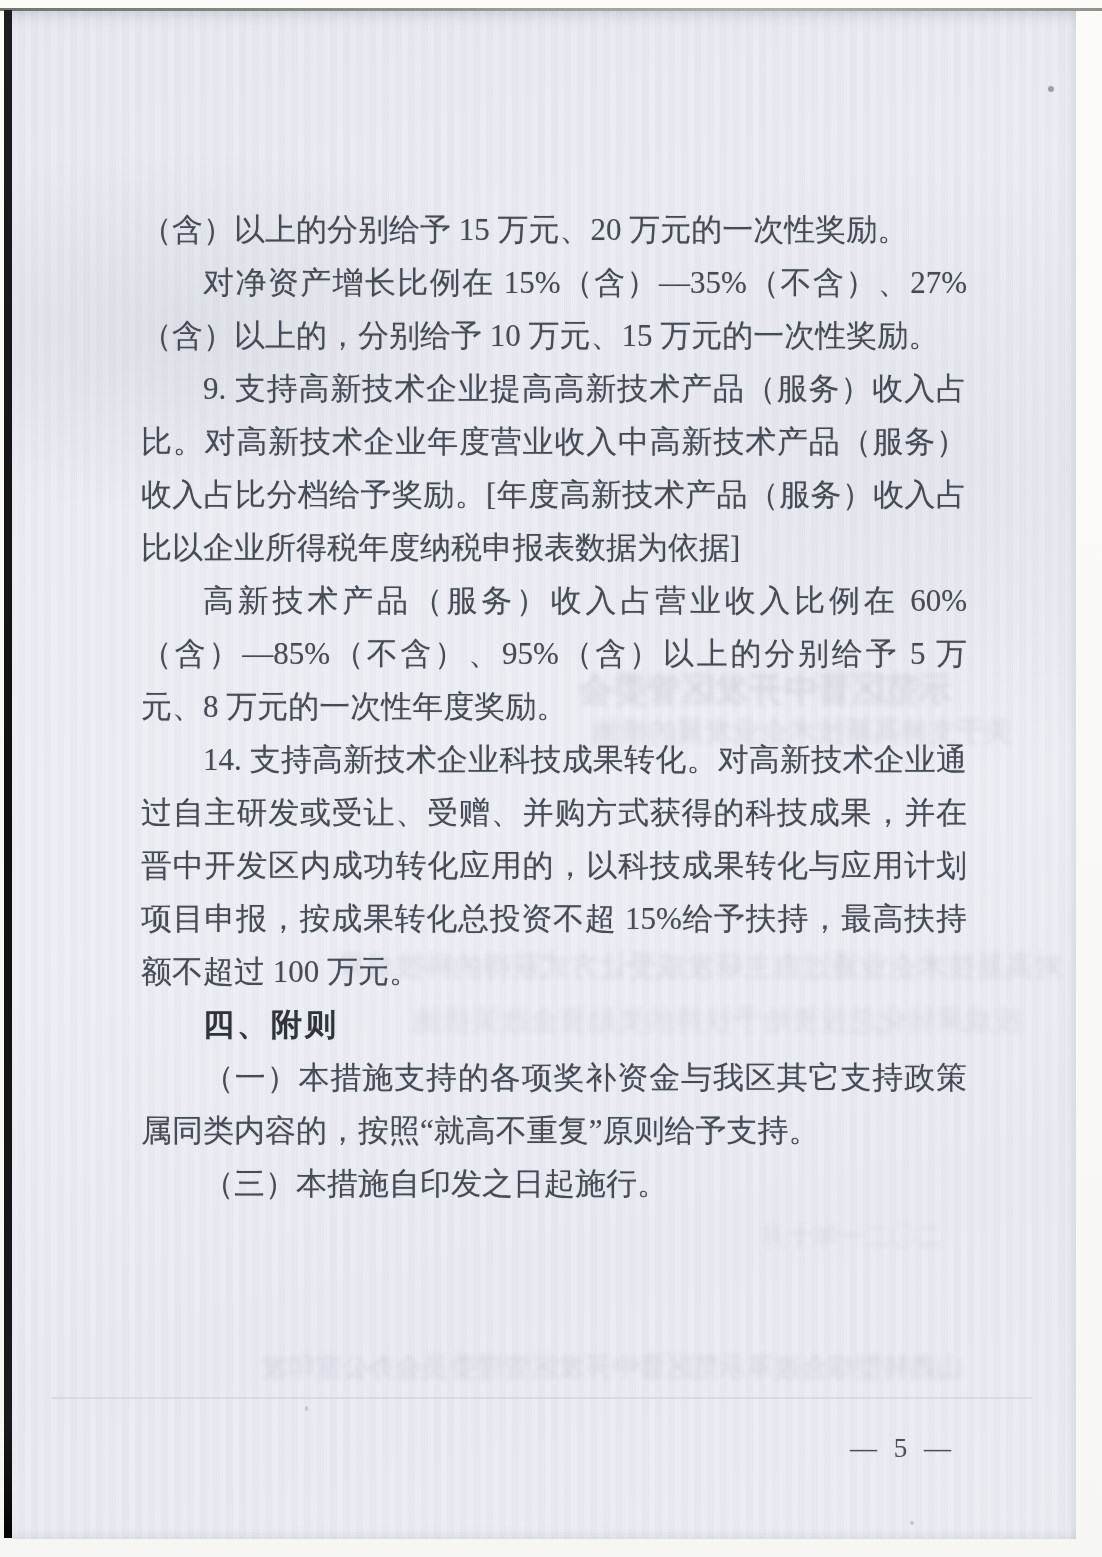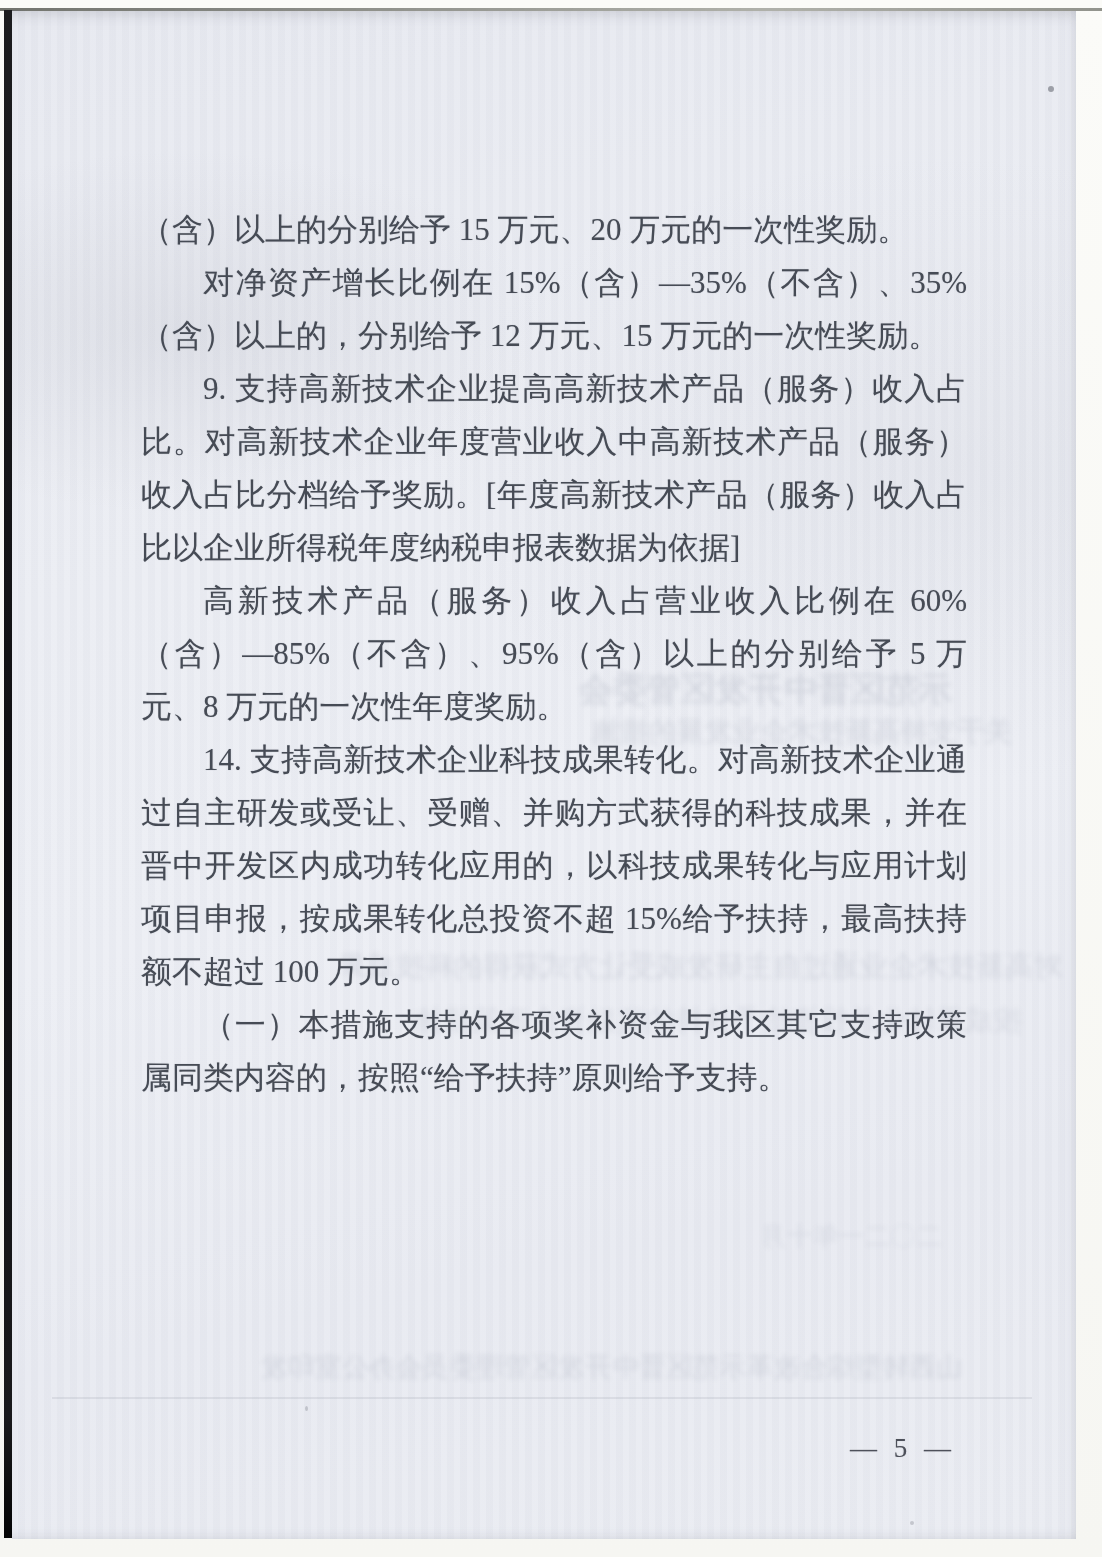--- a/index.html
+++ b/index.html
@@ -120,25 +120,27 @@
         <div class="ghost ghost-1">示范区晋中开发区管委会</div>
         <div class="ghost ghost-2">关于支持高新技术企业发展的措施</div>
         <div class="ghost ghost-3">对高新技术企业通过自主研发或受让方式获得的科技成果给予支持</div>
         <div class="ghost ghost-4">按成果转化总投资给予扶持的奖励资金政策措施</div>
         <div class="ghost ghost-5">二〇二一年十月</div>
         <div class="ghost ghost-6">山西转型综合改革示范区晋中开发区管理委员会办公室印发</div>
       </div>
 
     <main class="doc-body" id="doc-body">
         <p class="body">（含）以上的分别给予 15 万元、20 万元的一次性奖励。</p>
-        <p class="body indent">对净资产增长比例在 15%（含）—35%（不含）、35%（含）以上的，分别给予 12 万元、15 万元的一次性奖励。</p>
+        <p class="body indent">对净资产增长比例在 15%（含）—35%（不含）、27%（含）以上的，分别给予 10 万元、15 万元的一次性奖励。</p>
         <p class="body indent">9. 支持高新技术企业提高高新技术产品（服务）收入占比。对高新技术企业年度营业收入中高新技术产品（服务）收入占比分档给予奖励。[年度高新技术产品（服务）收入占比以企业所得税年度纳税申报表数据为依据]</p>
         <p class="body indent">高新技术产品（服务）收入占营业收入比例在 60%（含）—85%（不含）、95%（含）以上的分别给予 5 万元、8 万元的一次性年度奖励。</p>
         <p class="body indent">14. 支持高新技术企业科技成果转化。对高新技术企业通过自主研发或受让、受赠、并购方式获得的科技成果，并在晋中开发区内成功转化应用的，以科技成果转化与应用计划项目申报，按成果转化总投资不超 15%给予扶持，最高扶持额不超过 100 万元。</p>
-        <p class="body indent">（一）本措施支持的各项奖补资金与我区其它支持政策属同类内容的，按照“给予扶持”原则给予支持。</p>
+        <p class="heading indent">四、附则</p>
+        <p class="body indent">（一）本措施支持的各项奖补资金与我区其它支持政策属同类内容的，按照“就高不重复”原则给予支持。</p>
+        <p class="body indent">（三）本措施自印发之日起施行。</p>
       </main>
 
     <div class="faint-rule"></div>
     <div class="speck speck-1"></div>
     <div class="speck speck-2"></div>
     <div class="speck speck-3"></div>
 
     <div class="page-number">— 5 —</div>
   </div>
 </div>

